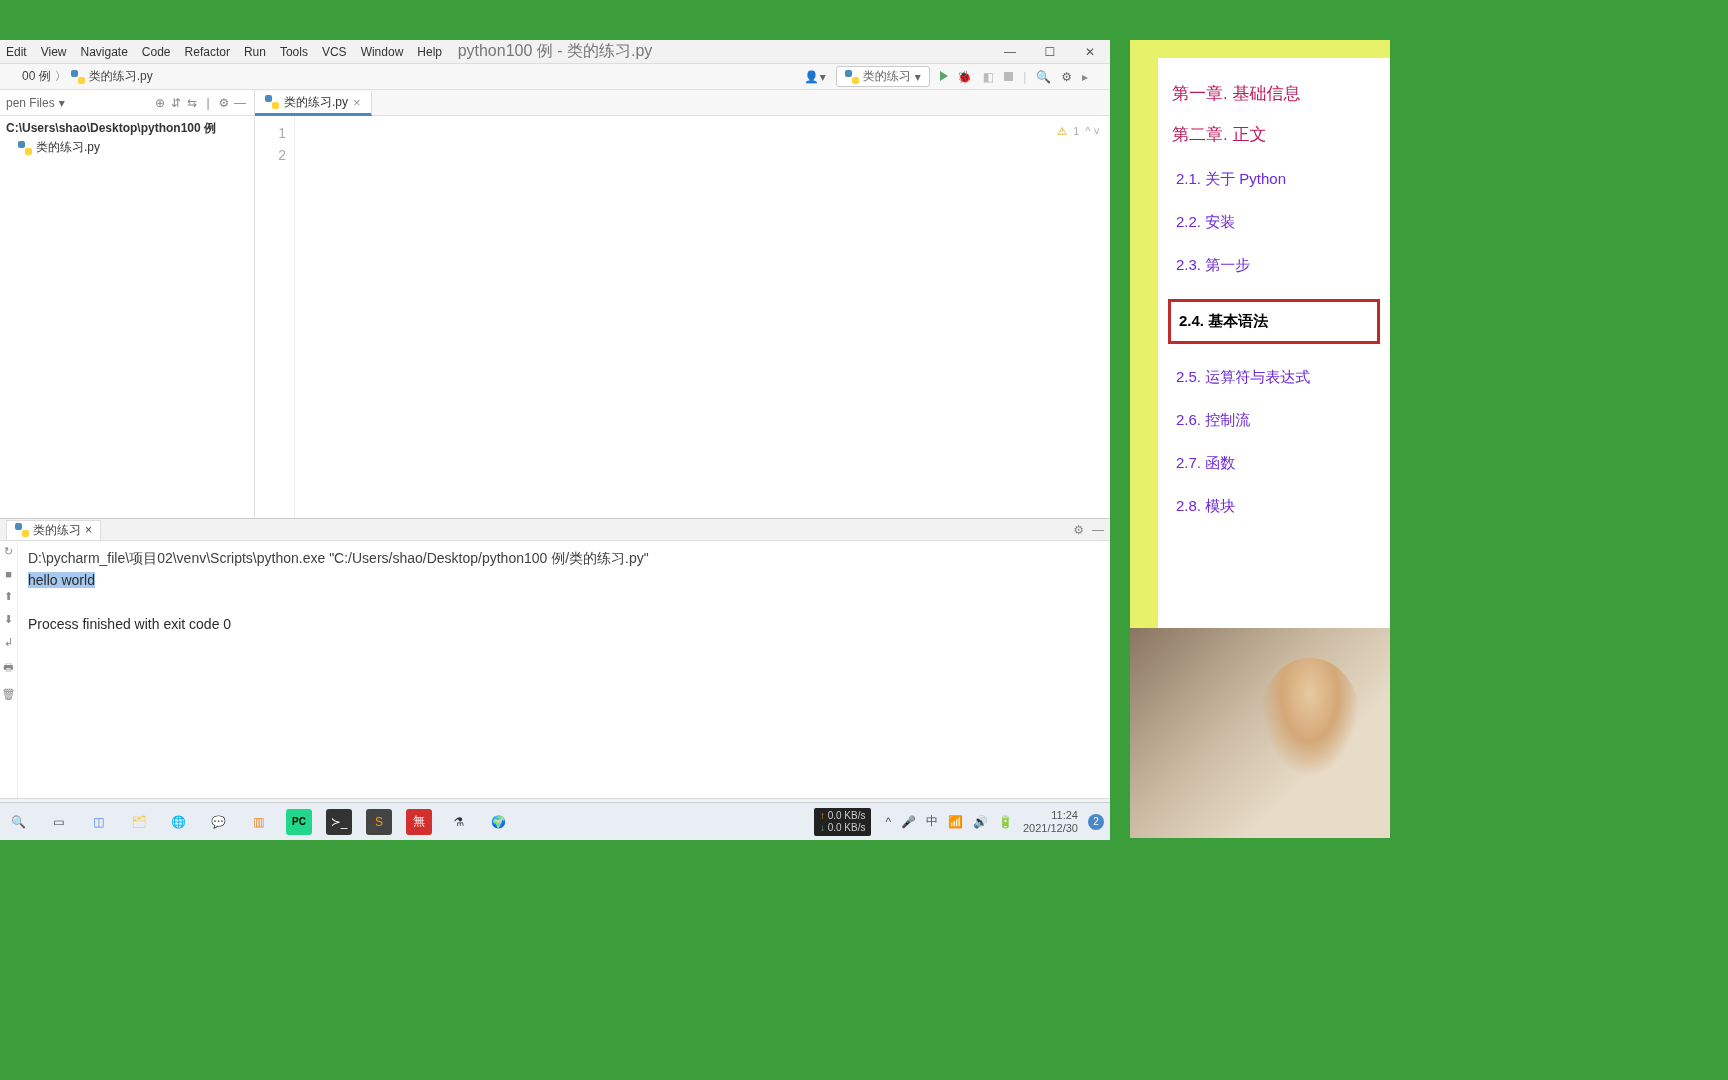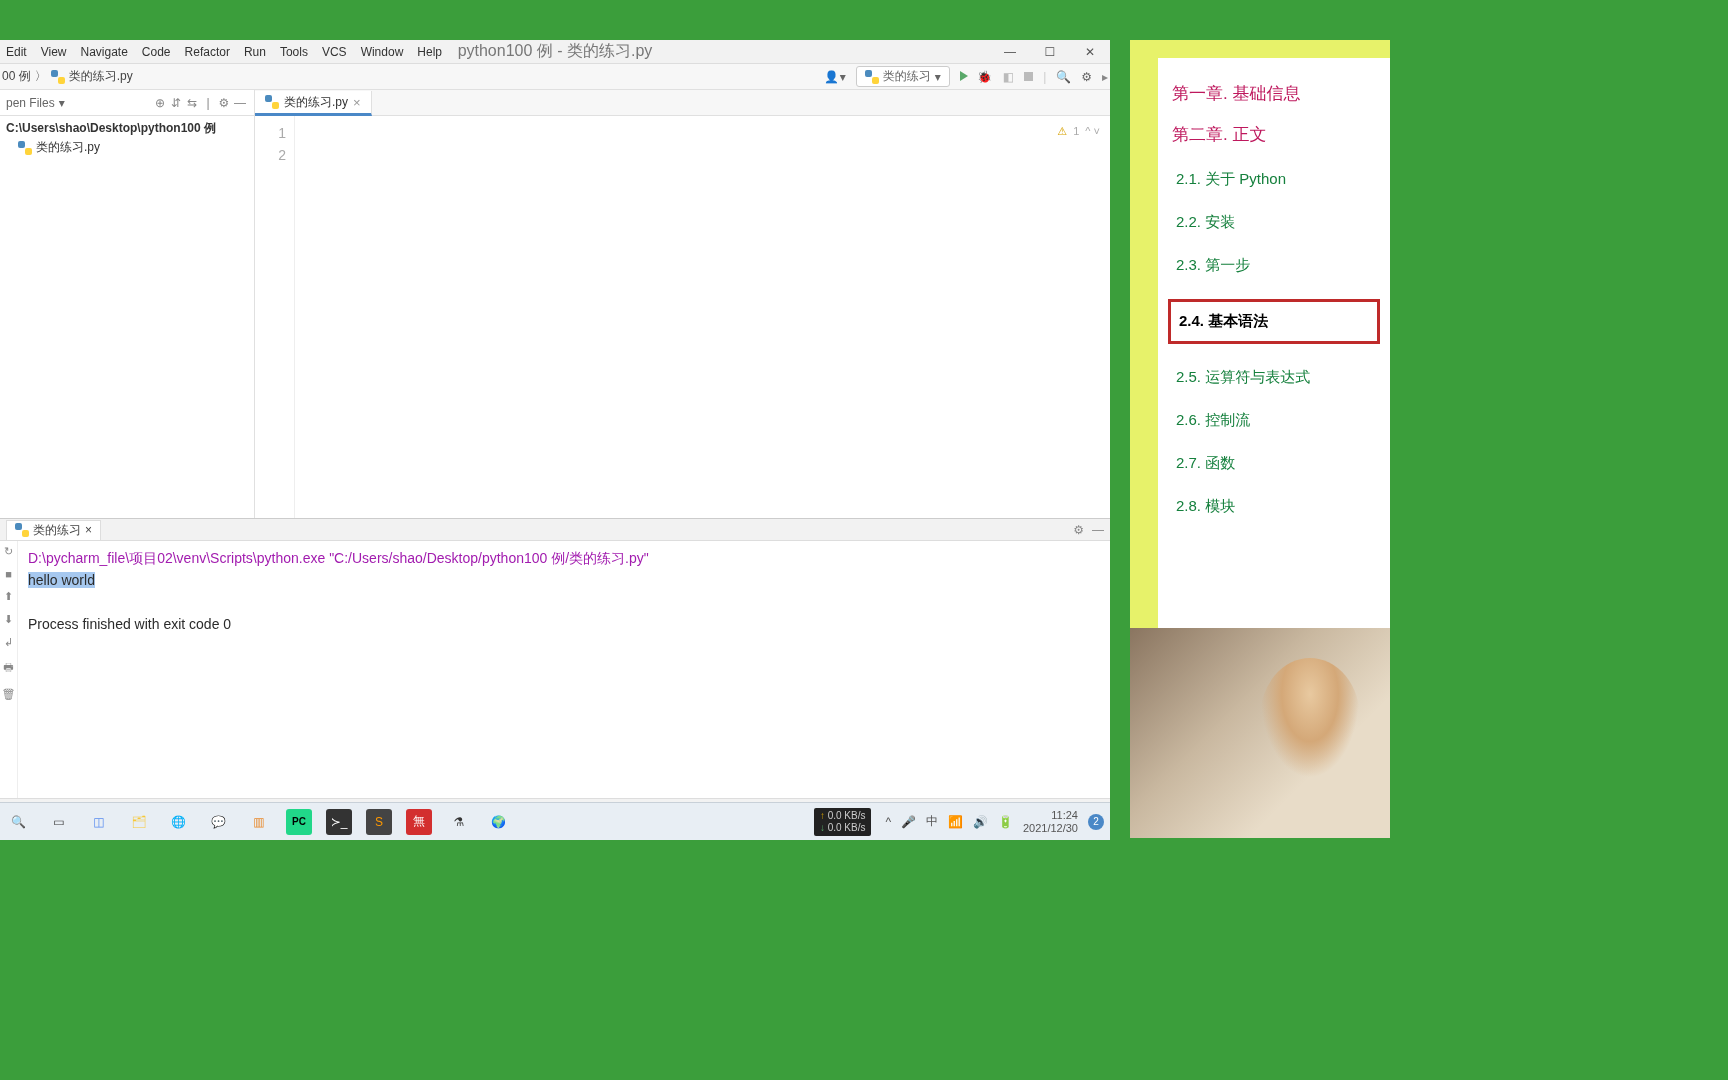--- a/index.html
+++ b/index.html
@@ -5,21 +5,21 @@
 * { margin: 0; padding: 0; box-sizing: border-box; font-family: "Segoe UI", Arial, sans-serif; }
 body { width: 1728px; height: 1080px; background: #3b9e3b; overflow: hidden; position: relative; }
 
 .ide-window { position: absolute; left: 0; top: 40px; width: 1110px; height: 800px; background: #fff; display: flex; flex-direction: column; font-size: 12px; }
 
 .menubar { height: 24px; background: #f2f2f2; display: flex; align-items: center; padding: 0 6px; gap: 14px; font-size: 12px; color: #333; border-bottom: 1px solid #ddd; }
 .menubar .title-center { position: absolute; left: 50%; transform: translateX(-50%); color: #777; font-size: 16px; }
 .win-controls { position: absolute; right: 0; top: 0; height: 24px; display: flex; }
 .win-controls div { width: 40px; display: flex; align-items: center; justify-content: center; color: #555; cursor: pointer; }
 
-.toolbar { height: 26px; background: #f7f7f7; border-bottom: 1px solid #e0e0e0; display: flex; align-items: center; padding: 0 2px; font-size: 12px; color: #444; position: relative; }
+.toolbar { height: 26px; background: #f7f7f7; border-bottom: 1px solid #e0e0e0; display: flex; align-items: center; padding: 0 22px; font-size: 12px; color: #444; position: relative; }
 .breadcrumb { display: flex; align-items: center; gap: 4px; }
 .pyicon { width: 14px; height: 14px; display: inline-block; position: relative; }
 .pyicon::before { content: ""; position: absolute; width: 7px; height: 7px; background: #4b8bbe; border-radius: 2px; top: 0; left: 0; }
 .pyicon::after { content: ""; position: absolute; width: 7px; height: 7px; background: #ffd43b; border-radius: 2px; bottom: 0; right: 0; }
 .toolbar-right { margin-left: auto; display: flex; align-items: center; gap: 10px; color: #666; }
 .runconfig { border: 1px solid #ccc; border-radius: 3px; padding: 1px 8px; display: flex; align-items: center; gap: 4px; background: #fff; }
 .play-icon::before { content: ""; border-left: 8px solid #59a869; border-top: 5px solid transparent; border-bottom: 5px solid transparent; display: inline-block; }
 .bug-icon { color: #59a869; }
 .stop-icon { width: 9px; height: 9px; background: #bbb; display: inline-block; }
 
@@ -48,21 +48,21 @@
 .code-status { position: absolute; right: 10px; top: 4px; font-size: 11px; color: #aaa; display: flex; align-items: center; gap: 6px; }
 .warn-tri { color: #d6a100; }
 
 .run-panel { height: 280px; border-top: 1px solid #ccc; display: flex; flex-direction: column; background: #fff; }
 .run-tab-bar { height: 22px; background: #f2f2f2; border-bottom: 1px solid #ddd; display: flex; align-items: center; padding: 0 6px; font-size: 12px; color: #444; }
 .run-tab { padding: 1px 8px; background: #fff; border: 1px solid #ddd; border-bottom: none; display: flex; align-items: center; gap: 4px; }
 .run-tab-bar .spacer { flex: 1; }
 .run-output { flex: 1; display: flex; }
 .run-gutter { width: 18px; border-right: 1px solid #eee; display: flex; flex-direction: column; align-items: center; padding-top: 4px; gap: 10px; color: #888; font-size: 11px; }
 .run-text { flex: 1; padding: 6px 10px; font-family: Consolas, monospace; font-size: 14px; line-height: 22px; color: #2b2b2b; }
-.run-text .cmd { color: #a21caf; }
+.run-text .cmd { color: #404040; }
 .run-text .sel { background: #a6c8ef; }
 .run-text .exitline { margin-top: 22px; }
 
 .bottom-toolbar { height: 22px; background: #f2f2f2; border-top: 1px solid #ddd; display: flex; align-items: center; padding: 0 8px; gap: 18px; font-size: 11px; color: #555; }
 .bottom-toolbar .spacer { flex: 1; }
 .statusbar { height: 20px; background: #f6f6f6; border-top: 1px solid #e0e0e0; display: flex; align-items: center; justify-content: flex-end; padding: 0 8px; gap: 14px; font-size: 11px; color: #666; }
 
 .taskbar { position: absolute; left: 0; bottom: 243px; width: 1110px; height: 38px; background: #e8eef4; display: flex; align-items: center; padding: 0 6px; gap: 14px; font-size: 12px; color: #333; border-top: 1px solid #c8d0d8; }
 .taskbar .tb-icon { width: 26px; height: 26px; display: flex; align-items: center; justify-content: center; position: relative; }
 .taskbar .spacer { flex: 1; }
@@ -70,21 +70,21 @@
 .net-box .up::before { content: "↑ "; color: #d6a100; }
 .net-box .dn::before { content: "↓ "; color: #59a869; }
 .tray { display: flex; align-items: center; gap: 10px; color: #555; font-size: 12px; }
 .clock { text-align: right; line-height: 13px; font-size: 11px; }
 .badge { width: 16px; height: 16px; border-radius: 50%; background: #4a88c7; color: #fff; font-size: 10px; display: flex; align-items: center; justify-content: center; }
 
 .float-widget { position: absolute; left: 760px; top: 805px; width: 80px; height: 30px; background: #fff; border: 1px solid #ccc; border-radius: 15px; display: flex; align-items: center; justify-content: space-around; box-shadow: 0 1px 4px rgba(0,0,0,0.15); font-size: 14px; color: #666; }
 .toc-wrap { position: absolute; left: 1130px; top: 40px; width: 260px; height: 600px; background: #e7f26a; }
 .toc-inner { position: absolute; left: 28px; top: 18px; right: 0; bottom: 0; background: #fff; padding: 10px 14px; }
 .toc-h1 { font-size: 17px; color: #be185d; margin: 14px 0 18px; font-weight: 500; }
-.toc-h2 { font-size: 15px; color: #15803d; margin: 24px 0; padding-left: 4px; }
+.toc-h2 { font-size: 15px; color: #6d28d9; margin: 24px 0; padding-left: 4px; }
 .toc-active { border: 3px solid #bf2a2a; padding: 10px 8px; font-weight: bold; color: #000; margin: 6px -4px; }
 
 .webcam { position: absolute; right: 338px; top: 628px; width: 260px; height: 210px; background: linear-gradient(135deg,#8a7560 0%,#c9b8a0 40%,#e8dcc8 70%); left: 1130px; right: auto; }
 .webcam::after { content: ""; position: absolute; right: 30px; top: 30px; width: 100px; height: 120px; background: radial-gradient(ellipse at 50% 30%, #e8c9a0 0%, #d4a878 40%, transparent 70%); border-radius: 50% 50% 40% 40%; }
 </style>
 </head>
 <body>
 
 <div class="ide-window">
 

